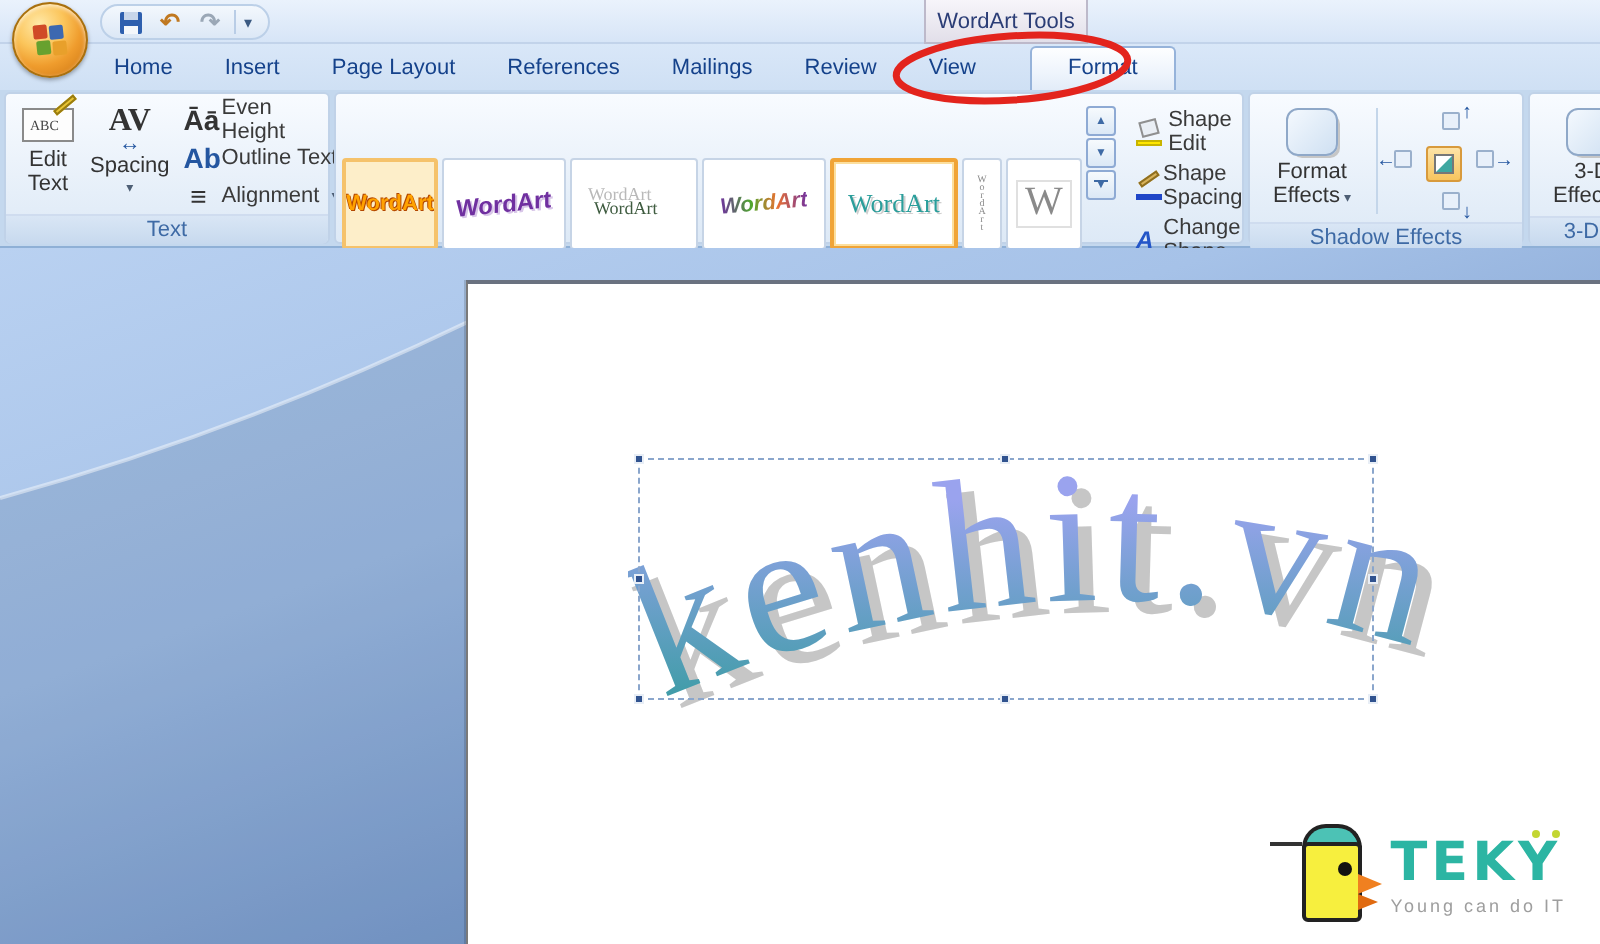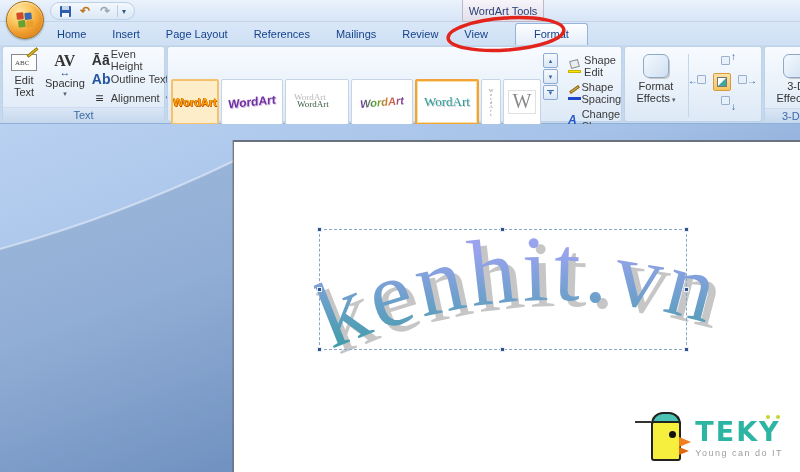--- a/index.html
+++ b/index.html
@@ -288,20 +288,21 @@
           <span class="n-arr" style="left:-5px;top:22px">←</span>
           <span class="n-sq" style="right:4px;top:22px"></span>
           <span class="n-arr" style="right:-6px;top:22px">→</span>
           <span class="n-sq" style="left:28px;bottom:6px"></span>
           <span class="n-arr" style="left:38px;bottom:-1px">↓</span>
           <span class="ctr">
               <i></i>
             </span>
         </div>
       </div>
+      <div class="rg-label">Shadow Effects</div>
     </div>
 
     <div class="rgroup g-3d">
       <div class="rg-body">
         <div class="bigbtn fx-btn">
           <div class="fx-icon"></div>
           <div class="fx-label">3-D</div>
           <div class="fx-label dd">Effects</div>
         </div>
       </div>

